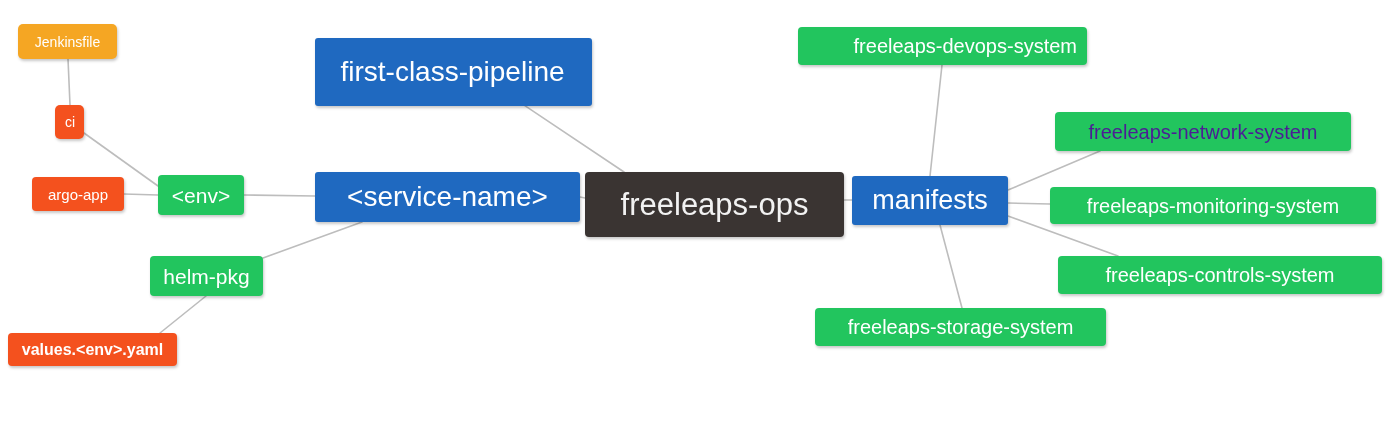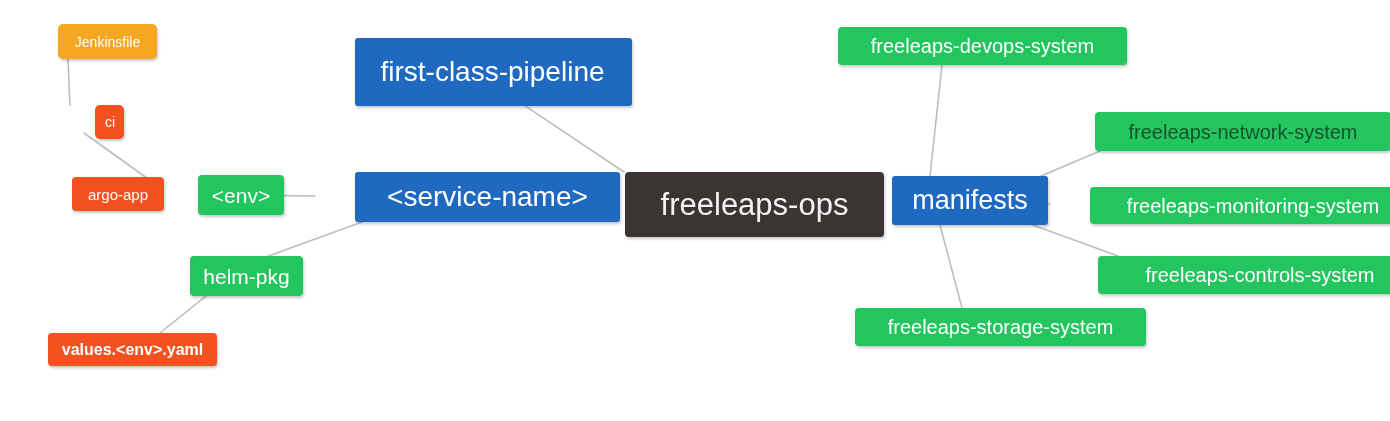--- a/index.html
+++ b/index.html
@@ -35,21 +35,20 @@
     justify-content: center;
     border-radius: 4px;
     color: #ffffff;
     white-space: nowrap;
     line-height: 1;
     text-align: center;
     box-shadow: 1px 2px 3px rgba(0,0,0,0.22);
     user-select: none;
     cursor: default;
     padding: 0 10px;
-    margin-left: 40px;
   }
   .node-label {
     display: block;
     width: 100%;
   }
 </style>
 </head>
 <body>
 
 <div id="mindmap">
@@ -93,24 +92,24 @@
       </div>
       <div class="node" style="left: 315px; top: 172px; width: 265px; height: 50px; background: rgb(31, 105, 192); color: rgb(255, 255, 255); font-size: 28px; border-radius: 3px;">
         <span class="node-label">&lt;service-name&gt;</span>
       </div>
       <div class="node" style="left: 585px; top: 172px; width: 259px; height: 65px; background: rgb(58, 52, 50); color: rgb(242, 242, 242); font-size: 31px; border-radius: 4px; align-items: center;">
         <span class="node-label">freeleaps-ops</span>
       </div>
       <div class="node" style="left: 852px; top: 176px; width: 156px; height: 49px; background: rgb(31, 105, 192); color: rgb(255, 255, 255); font-size: 27px; border-radius: 3px;">
         <span class="node-label">manifests</span>
       </div>
-      <div class="node" style="left: 798px; top: 27px; width: 289px; height: 38px; background: rgb(34, 197, 94); color: rgb(255, 255, 255); font-size: 20px; border-radius: 4px;">
+      <div class="node" style="left: 798px; top: 27px; width: 289px; height: 38px; background: rgb(34, 197, 94); color: rgb(255, 255, 255); font-size: 20px; border-radius: 4px; text-align: right;">
         <span class="node-label">freeleaps-devops-system</span>
       </div>
-      <div class="node" style="left: 1055px; top: 112px; width: 296px; height: 39px; background: rgb(34, 197, 94); color: #14532d; font-size: 20px; border-radius: 4px;">
+      <div class="node" style="left: 1055px; top: 112px; width: 296px; height: 39px; background: rgb(34, 197, 94); color: #4c1d95; font-size: 20px; border-radius: 4px;">
         <span class="node-label">freeleaps-network-system</span>
       </div>
       <div class="node" style="left: 1050px; top: 187px; width: 326px; height: 37px; background: rgb(34, 197, 94); color: rgb(255, 255, 255); font-size: 20px; border-radius: 4px;">
         <span class="node-label">freeleaps-monitoring-system</span>
       </div>
       <div class="node" style="left: 1058px; top: 256px; width: 324px; height: 38px; background: rgb(34, 197, 94); color: rgb(255, 255, 255); font-size: 20px; border-radius: 4px;">
         <span class="node-label">freeleaps-controls-system</span>
       </div>
       <div class="node" style="left: 815px; top: 308px; width: 291px; height: 38px; background: rgb(34, 197, 94); color: rgb(255, 255, 255); font-size: 20px; border-radius: 4px;">
         <span class="node-label">freeleaps-storage-system</span>

